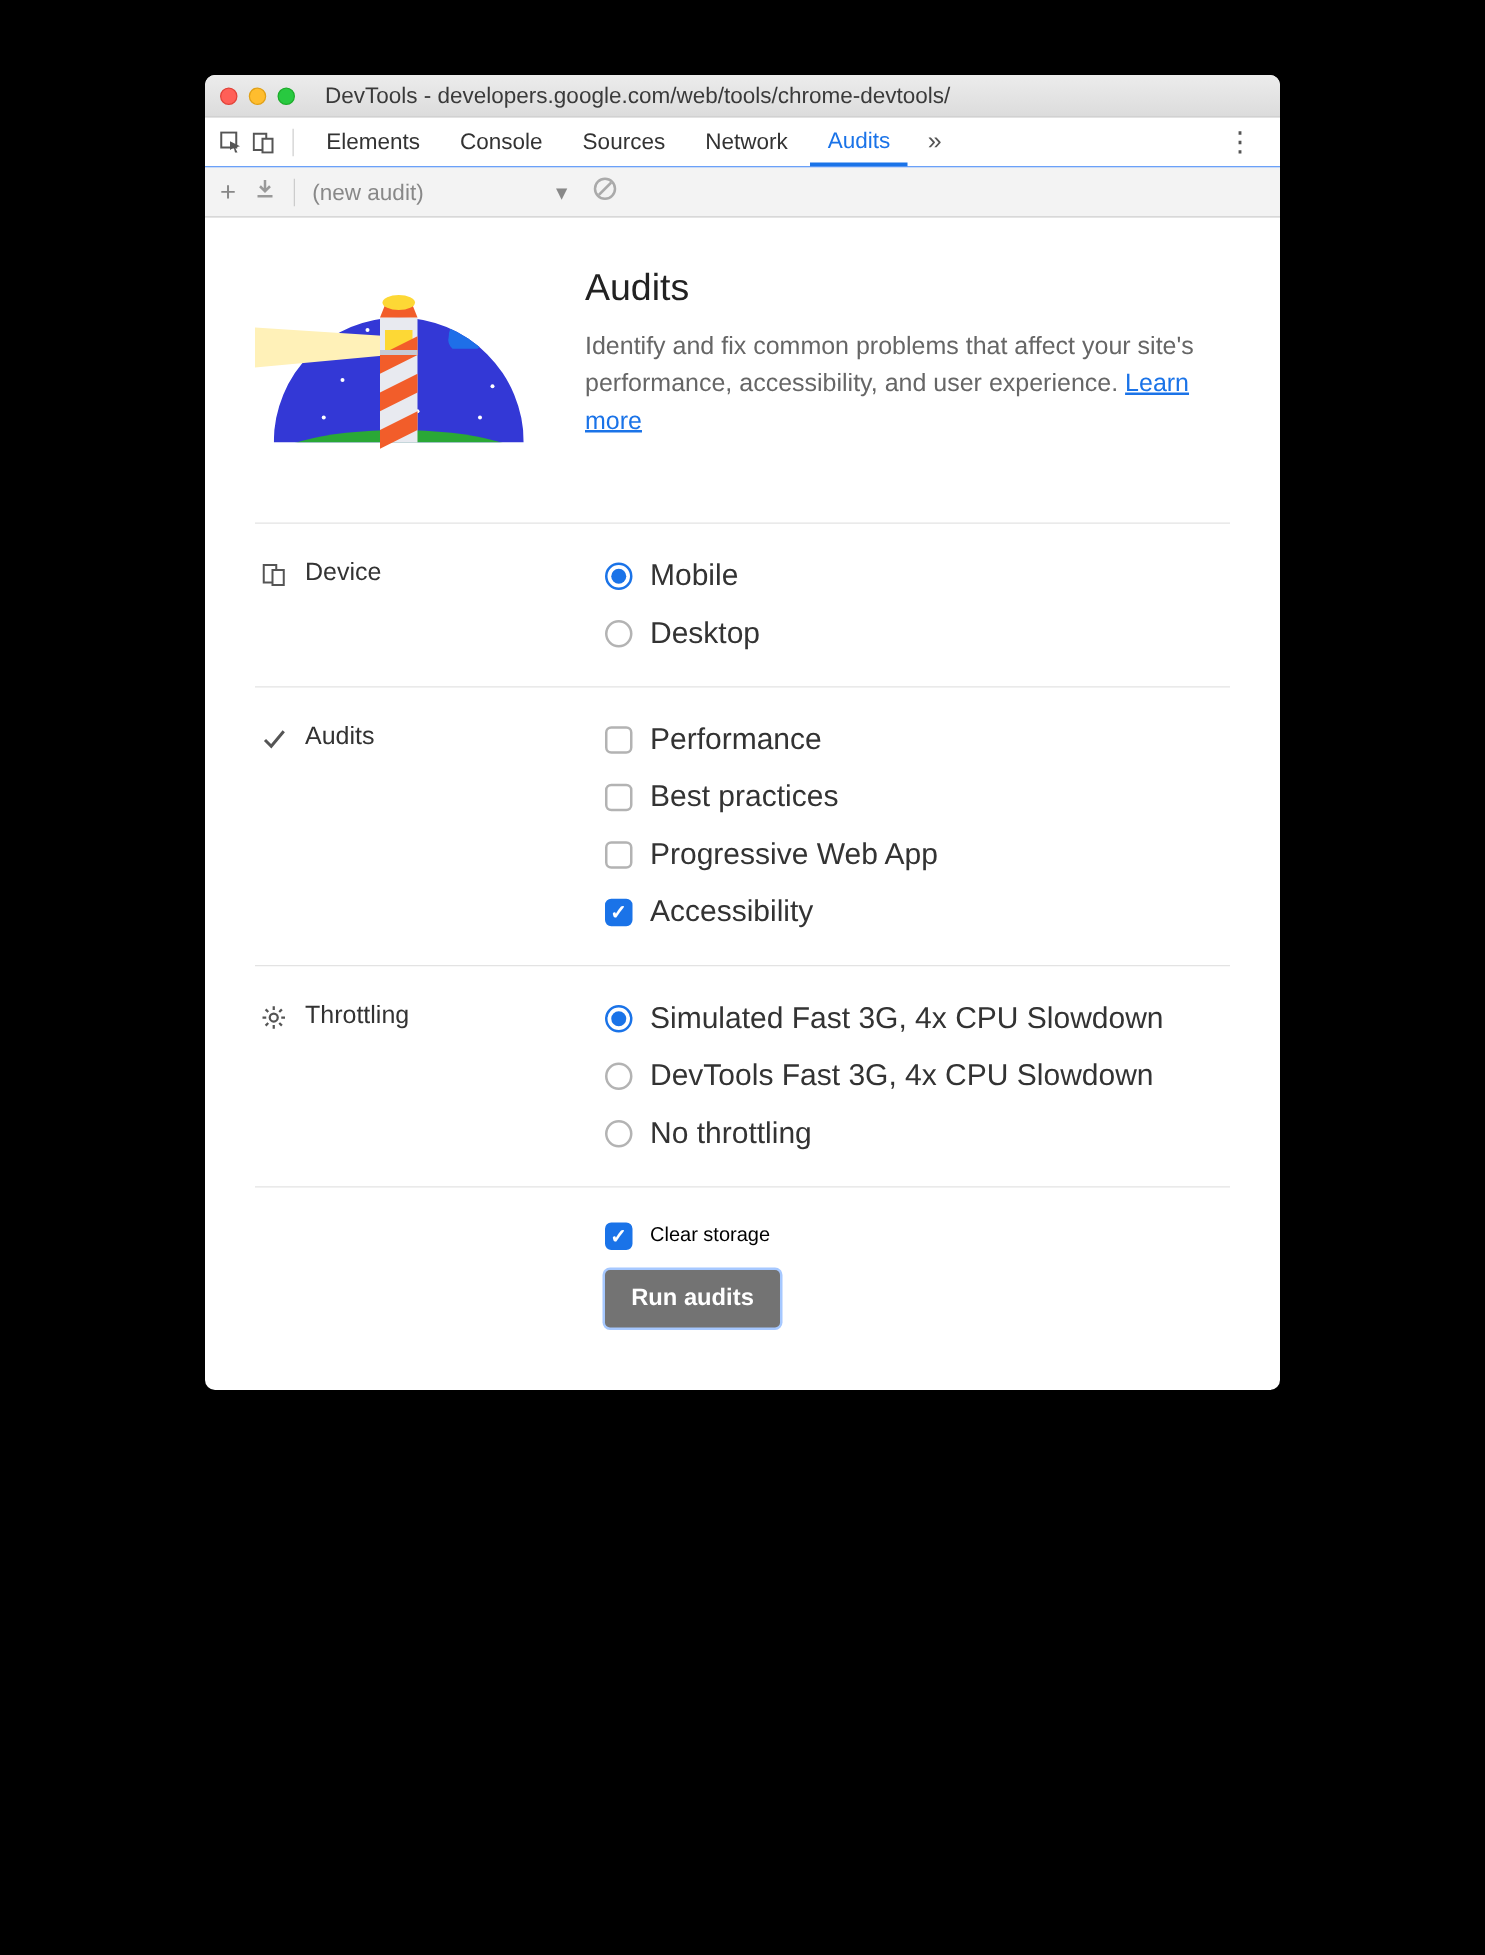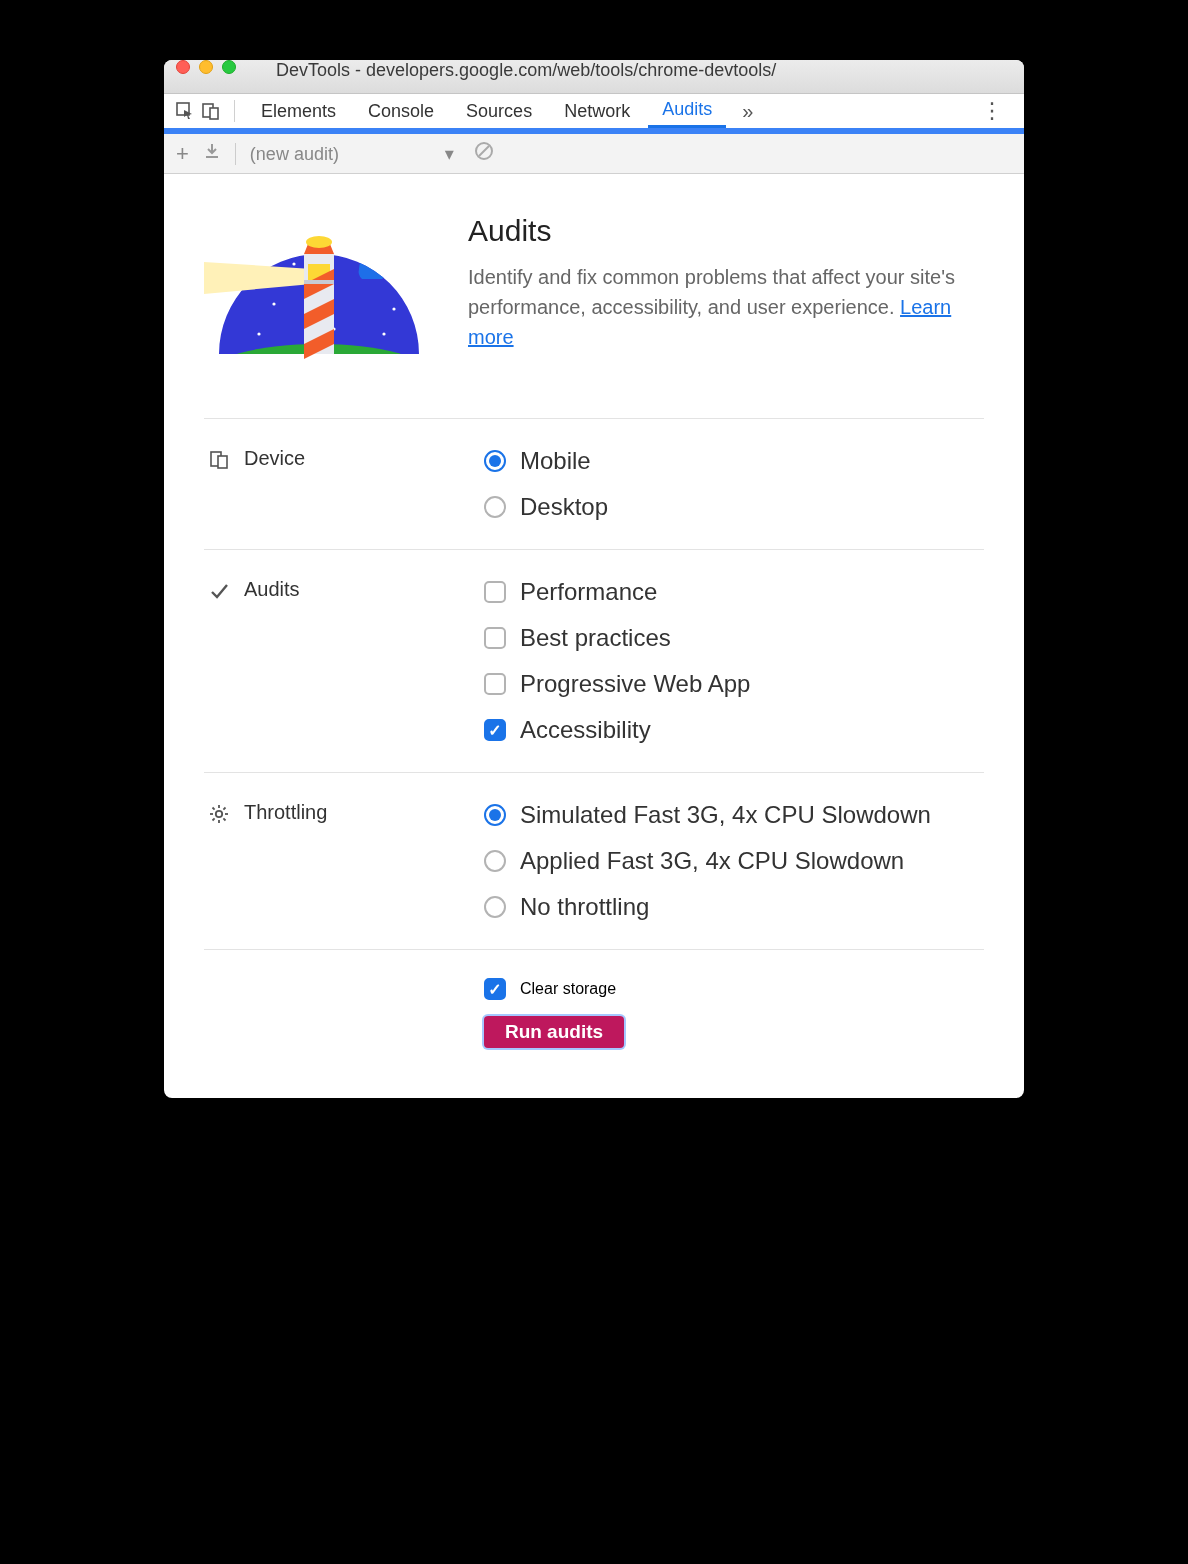--- a/index.html
+++ b/index.html
@@ -18,34 +18,34 @@
     background: #fff;
     border-radius: 8px;
     box-shadow: 0 30px 60px rgba(0,0,0,0.6);
     overflow: hidden;
   }
   .titlebar {
     height: 34px;
     background: linear-gradient(#ececec, #dcdcdc);
     border-bottom: 1px solid #c5c5c5;
     display: flex;
-    align-items: flex-start;
+    align-items: center;
     padding: 0 12px;
-    gap: 24px;
+    gap: 8px;
   }
   .traffic { display:flex; gap:9px; margin-right:10px; }
   .dot { width:14px; height:14px; border-radius:50%; }
   .dot.red { background:#ff5f57; border:1px solid #e24238; }
   .dot.yellow { background:#ffbd2e; border:1px solid #e1a116; }
   .dot.green { background:#28c940; border:1px solid #1dad2b; }
   .titletext { color:#3a3a3a; font-size:18px; margin-left:6px; }
   
   .tabstrip {
     height: 40px;
-    border-bottom: 6px solid #3b82f6;
+    border-bottom: 1px solid #3b82f6;
     display:flex;
     align-items:center;
     padding: 0 10px;
     gap: 4px;
     color:#555;
     font-size:18px;
   }
   .tabstrip .icon { width:22px; height:22px; display:flex; align-items:center; justify-content:center; color:#555; }
   .tabstrip .sep { width:1px; height:22px; background:#d0d0d0; margin:0 8px; }
   .tab { padding: 0 14px; height:100%; display:flex; align-items:center; cursor:pointer; color:#333;}
@@ -90,21 +90,21 @@
   .radio.checked { border-color:#1a73e8; }
   .radio.checked::after { content:""; width:12px; height:12px; border-radius:50%; background:#1a73e8; }
   .checkbox {
     width:22px; height:22px; border-radius:5px; border:2px solid #b3b3b3; display:inline-flex; align-items:center; justify-content:center;
     color:#fff; font-size:16px;
   }
   .checkbox.checked { background:#1a73e8; border-color:#1a73e8; }
   .checkbox.checked::after { content:"✓"; font-weight:bold; }
   .actions { padding-left:280px; display:flex; flex-direction:column; gap:16px; padding-top:28px;}
   .runbtn {
-    width:140px; height:32px; background:#be185d; color:#fff; border:none; border-radius:4px;
+    width:140px; height:46px; background:#737373; color:#fff; border:none; border-radius:4px;
     font-size:19px; font-weight:600; cursor:pointer; box-shadow: 0 0 0 2px #a6c8ff;
   }
   
   .lh-svg { width:100%; height:100%; }
 </style>
 </head>
 <body>
 
 <div class="window">
 
@@ -282,21 +282,21 @@
         </span>
         <span>Throttling</span>
       </div>
       <div class="options">
         <label class="opt">
           <span class="radio checked"></span>
           <span>Simulated Fast 3G, 4x CPU Slowdown</span>
         </label>
         <label class="opt">
           <span class="radio"></span>
-          <span>Applied Fast 3G, 4x CPU Slowdown</span>
+          <span>DevTools Fast 3G, 4x CPU Slowdown</span>
         </label>
         <label class="opt">
           <span class="radio"></span>
           <span>No throttling</span>
         </label>
       </div>
     </div>
 
     <div class="divider"></div>
 

